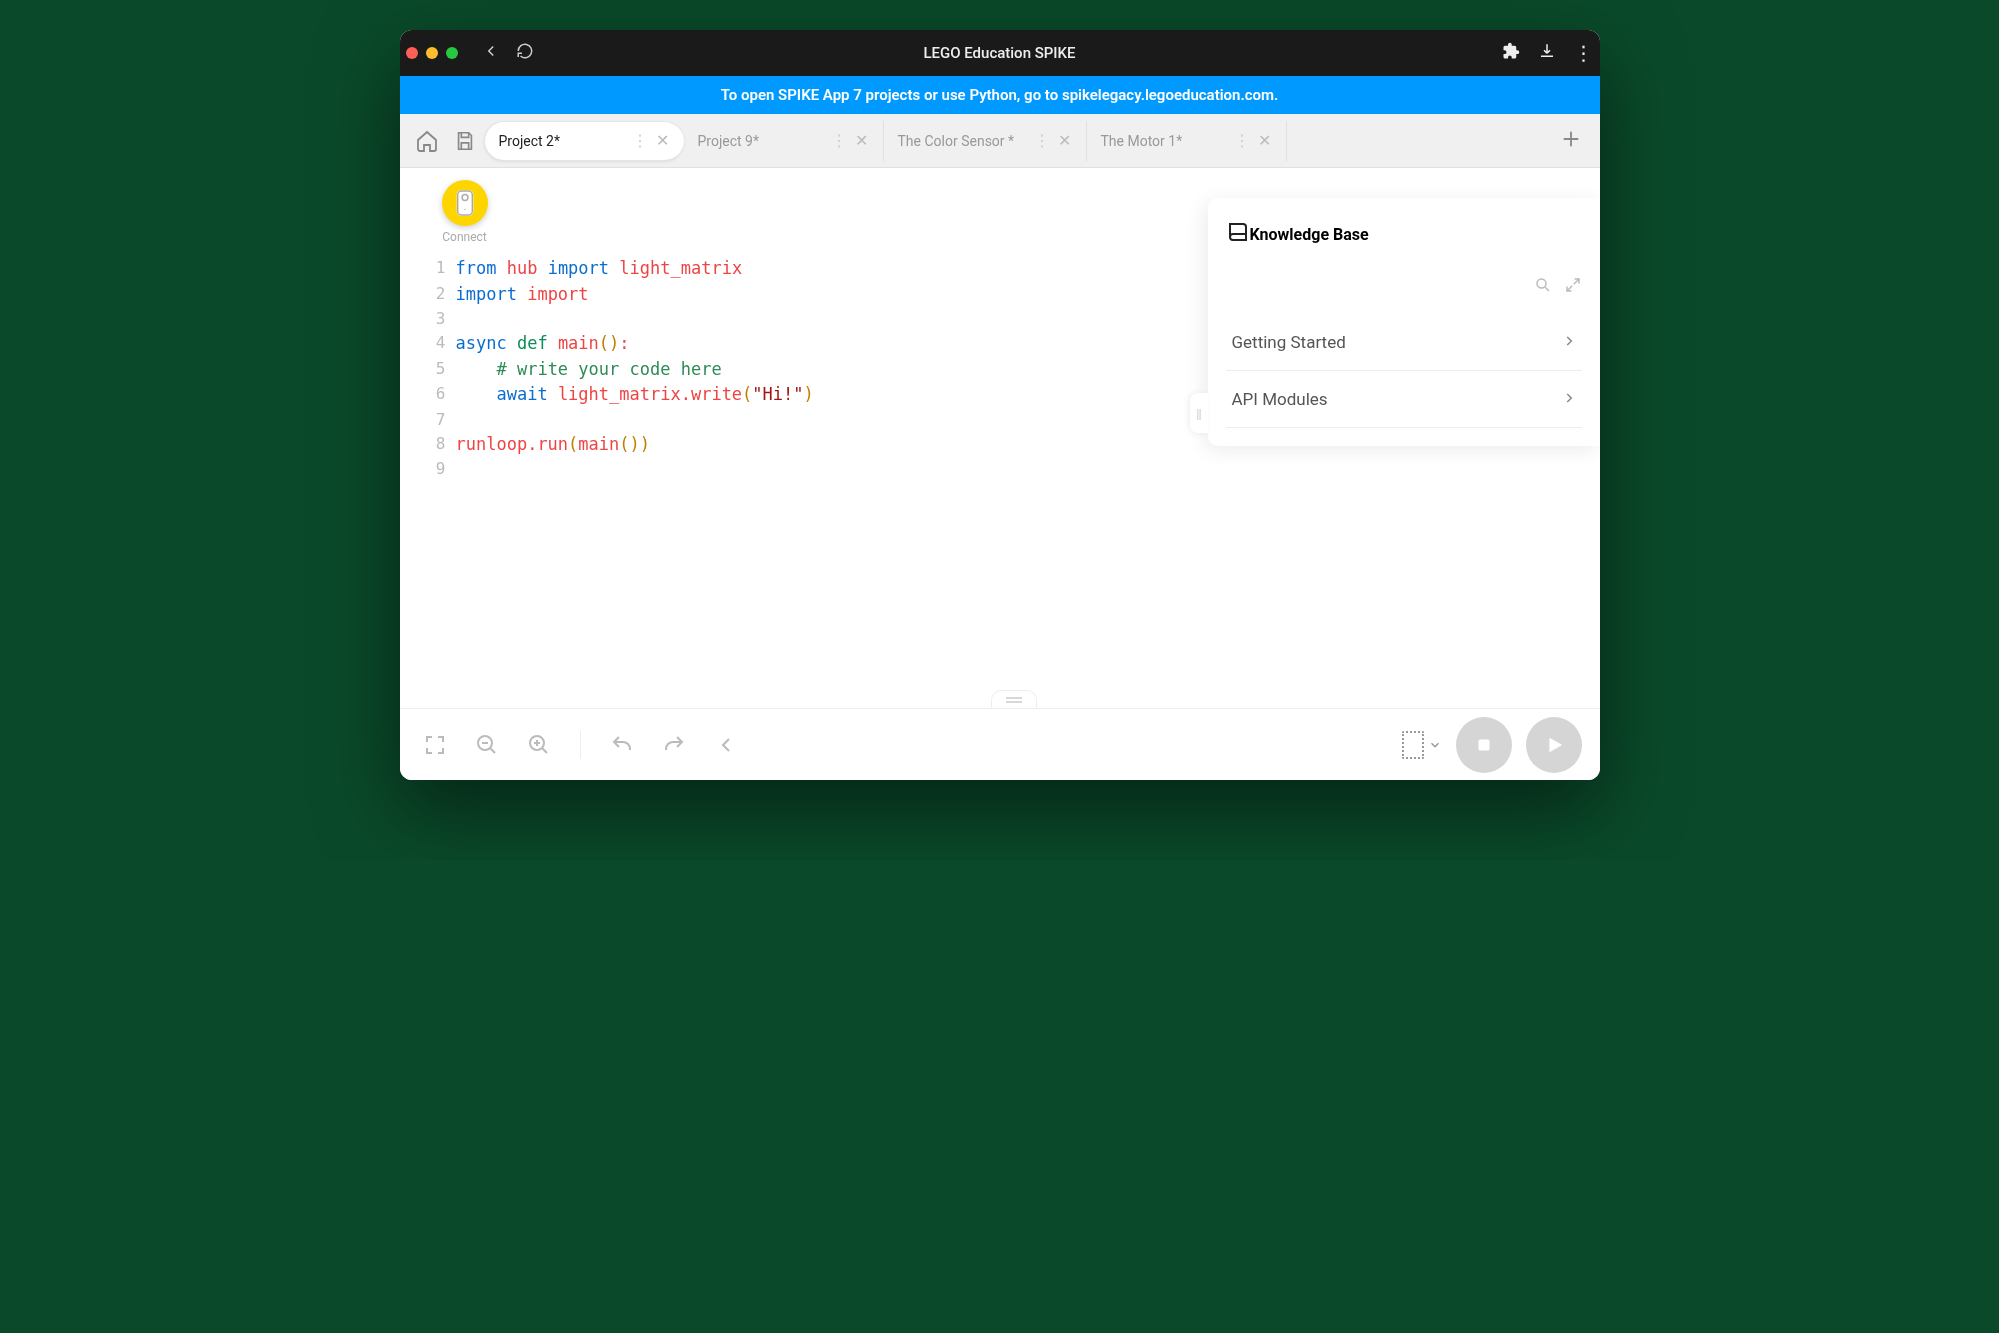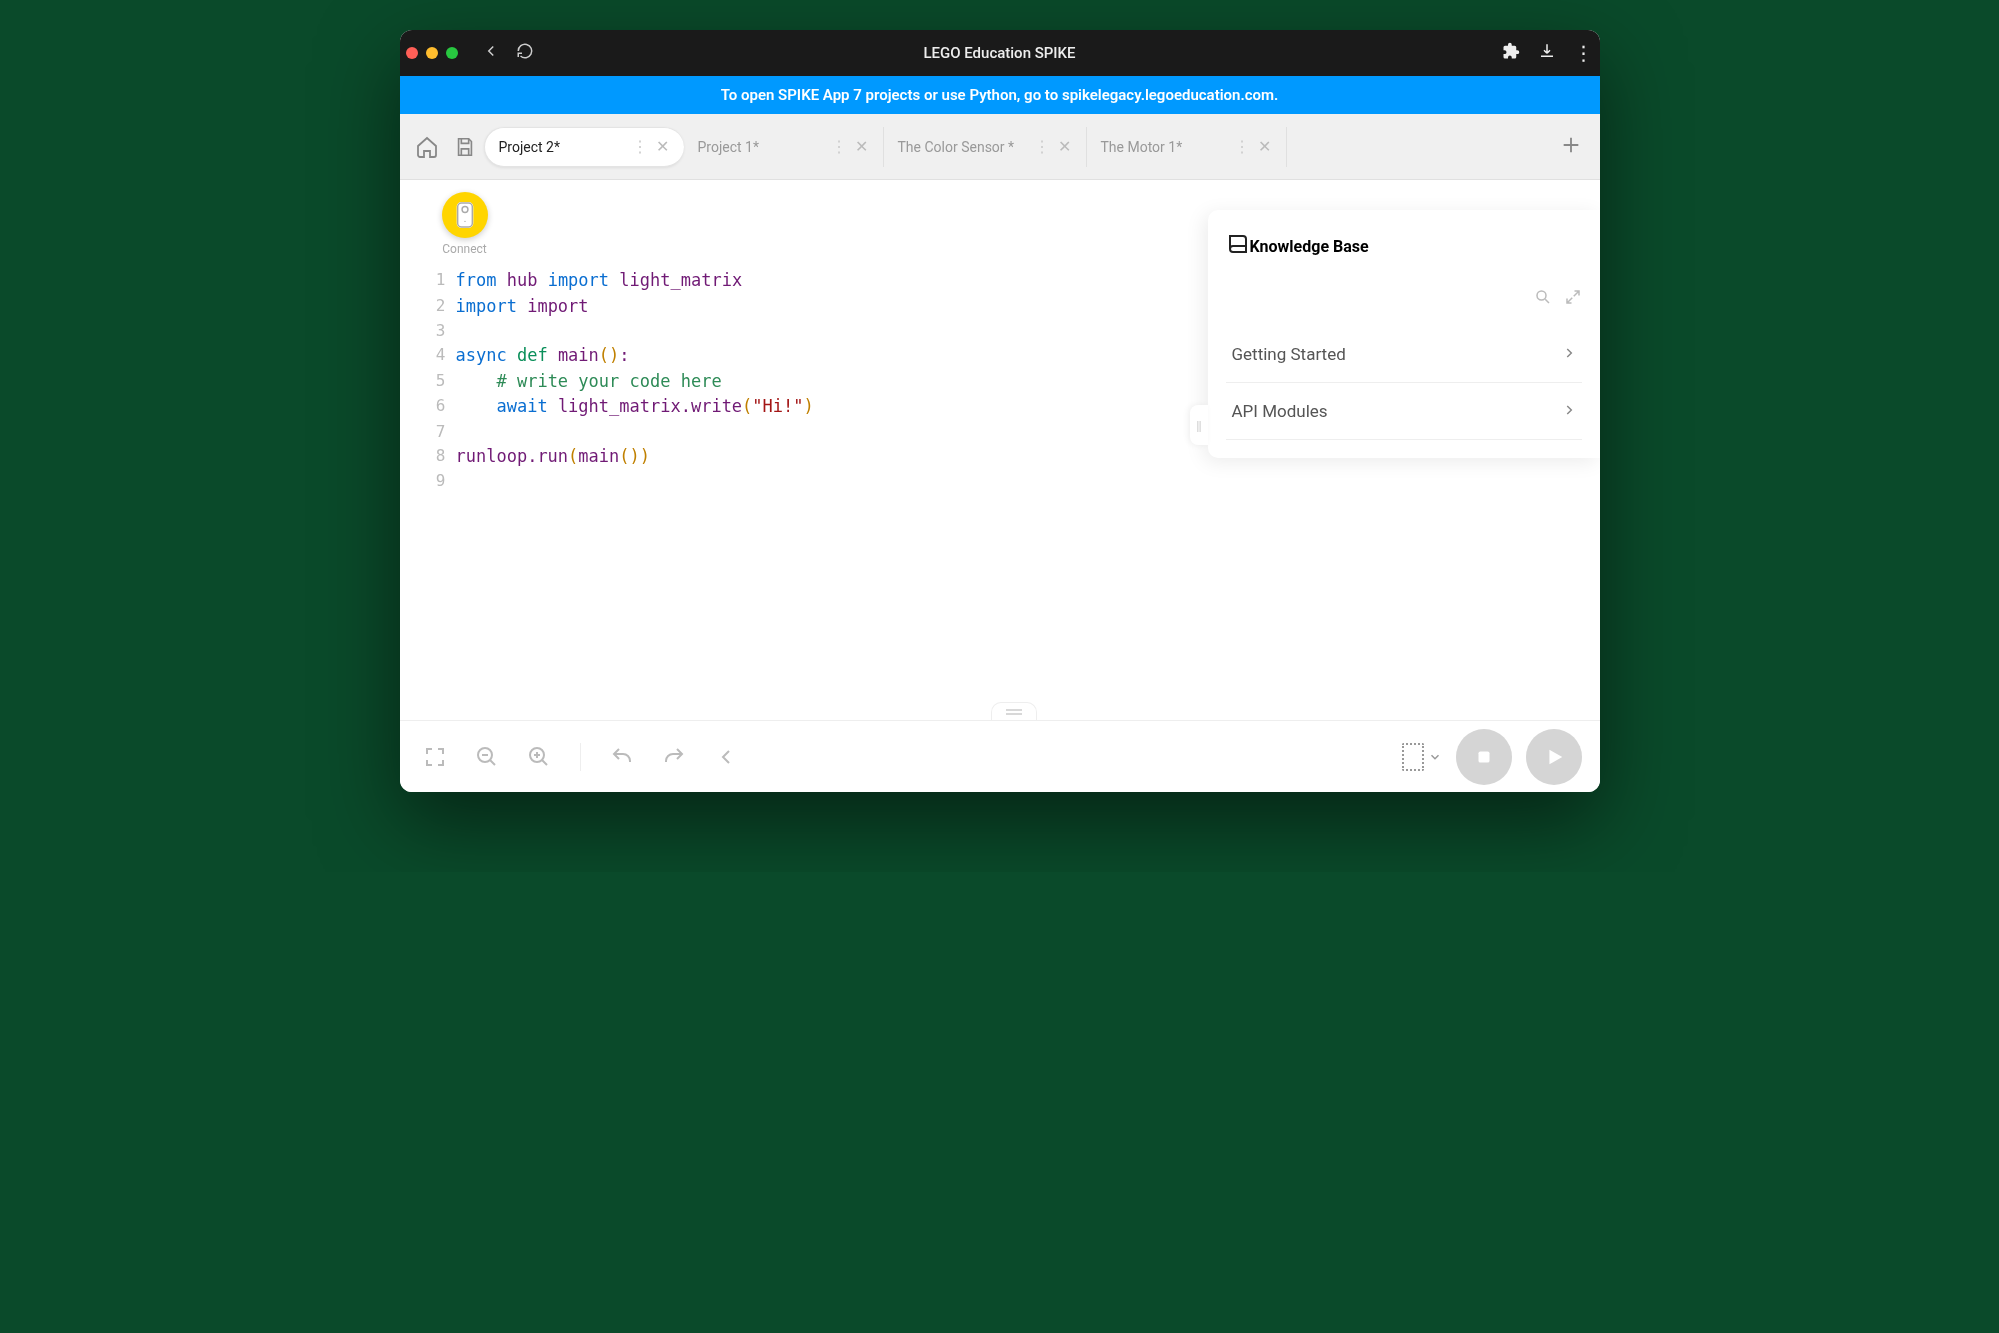--- a/index.html
+++ b/index.html
@@ -42,21 +42,21 @@
   .tb-right { margin-left:auto; display:flex; gap:18px; align-items:center; color:#eee; }
   .tb-right svg { width:18px; height:18px; }
   .banner {
     background:#0099ff; color:#fff; text-align:center;
     font-size:15px; font-weight:600; padding:10px 0;
   }
   .tabbar {
     background:#f0f0f0;
     display:flex;
     align-items:center;
-    height:66px;
+    height:54px;
     border-bottom:1px solid #e0e0e0;
     padding:0 8px;
   }
   .tabbar .sq-btn {
     width:38px; height:38px; display:flex; align-items:center; justify-content:center;
     color:#888; cursor:pointer;
   }
   .tab {
     display:flex; align-items:center; padding:0 14px; height:40px;
     color:#999; font-size:14px; cursor:pointer; gap:10px;
@@ -90,21 +90,21 @@
   .gutter {
     width:28px; text-align:right; color:#bbb; padding-right:10px; user-select:none;
     font-size:16px;
   }
   .cl { white-space:pre; }
   .tk-kw { color:#0a6ed1; }
   .tk-kw2 { color:#0a8f5a; font-weight:500; }
   .tk-comment { color:#2e8b57; }
   .tk-str { color:#a31515; }
   .tk-paren { color:#c08000; }
-  .tk-id { color:#701a75; }
+  .tk-id { color:#ef4444; }
   .kb-panel {
     position:absolute; right:0; top:30px; width:392px;
     background:#fff; border-radius:10px 0 0 10px;
     box-shadow:-4px 4px 20px rgba(0,0,0,0.08);
     padding:22px 18px 18px; z-index:2;
   }
   .kb-head { display:flex; align-items:center; gap:0; font-weight:700; font-size:16px; margin-bottom:28px; }
   .kb-head svg { width:24px; height:24px; }
   .kb-tools { display:flex; justify-content:flex-end; gap:12px; color:#bbb; margin-bottom:16px; }
   .kb-tools svg { width:18px; height:18px; cursor:pointer; }
@@ -198,21 +198,21 @@
         </svg>
     </div>
 
     <div class="tab active">
       <span>Project 2*</span>
       <span class="sp"></span>
       <span class="dots">⋮</span>
       <span class="closex">✕</span>
     </div>
     <div class="tab">
-      <span>Project 1*</span>
+      <span>Project 9*</span>
       <span class="sp"></span>
       <span class="dots">⋮</span>
       <span class="closex">✕</span>
     </div>
     <div class="tab">
       <span>The Color Sensor *</span>
       <span class="sp"></span>
       <span class="dots">⋮</span>
       <span class="closex">✕</span>
     </div>

